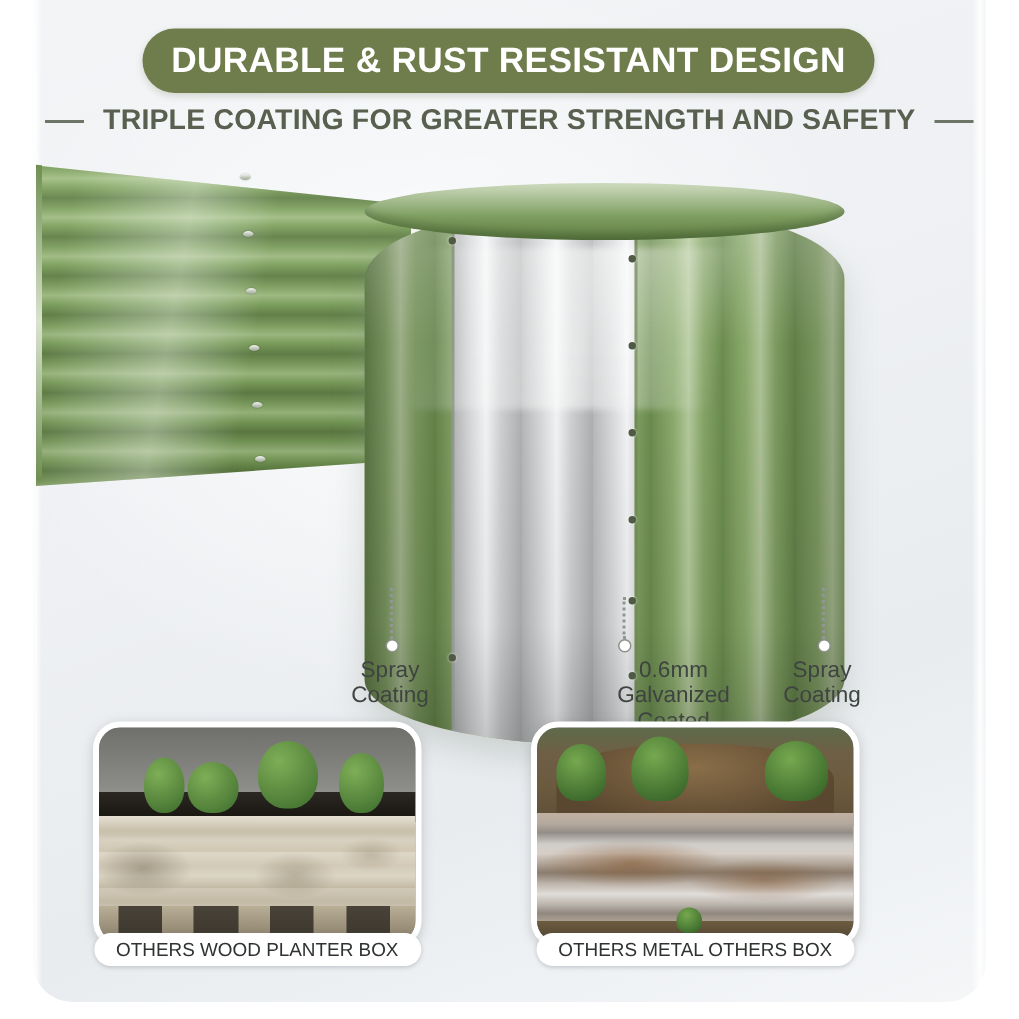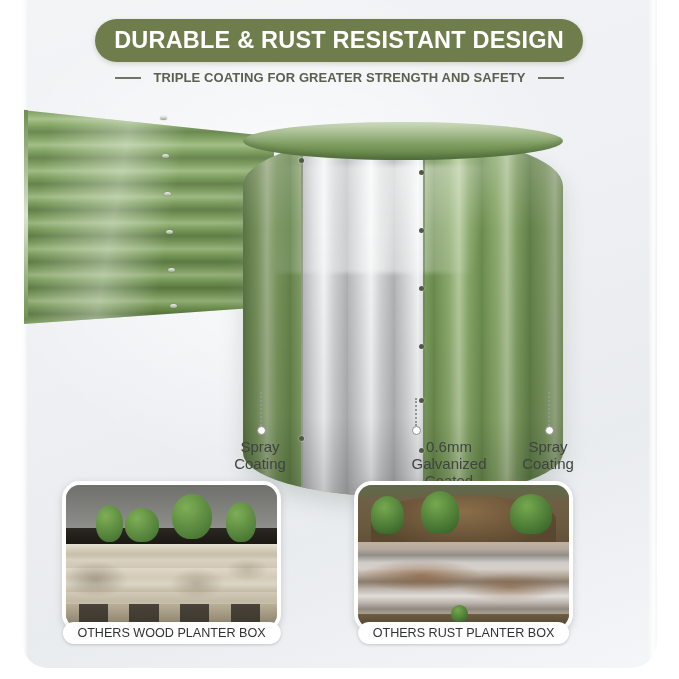--- a/index.html
+++ b/index.html
@@ -58,21 +58,21 @@
     position: absolute;
     left: 0; top: 70px; width: 679px;
     display: flex; align-items: center; justify-content: center;
     gap: 13px;
   }
   .sub-dash {
     width: 26px; height: 2px; background: #6d7566;
   }
   .subtitle-row .sub-text {
     color: #59604f;
-    font-size: 13px;
+    font-size: 19px;
     font-weight: bold;
     letter-spacing: .1px;
     white-space: nowrap;
   }
 
   
   .hero { position: absolute; left: 0; top: 96px; width: 679px; height: 330px; }
 
   
   .wall {
@@ -346,16 +346,16 @@
       <div class="m-soil"></div>
       <div class="m-plant" style="left:6%;  top:8%;  width:16%; height:26%;"></div>
       <div class="m-plant" style="left:30%; top:4%;  width:18%; height:30%;"></div>
       <div class="m-plant" style="left:72%; top:6%;  width:20%; height:28%;"></div>
       <div class="m-ribs"></div>
       <div class="m-ground"></div>
       <div class="m-plant" style="left:44%; top:84%; width:8%; height:12%;"></div>
     </div>
   </div>
   <div class="caption-wrap card-right">
-    <div class="photo-caption">OTHERS RUST PLANTER BOX</div>
+    <div class="photo-caption">OTHERS METAL OTHERS BOX</div>
   </div>
 
 </div>
 
 </body></html>

